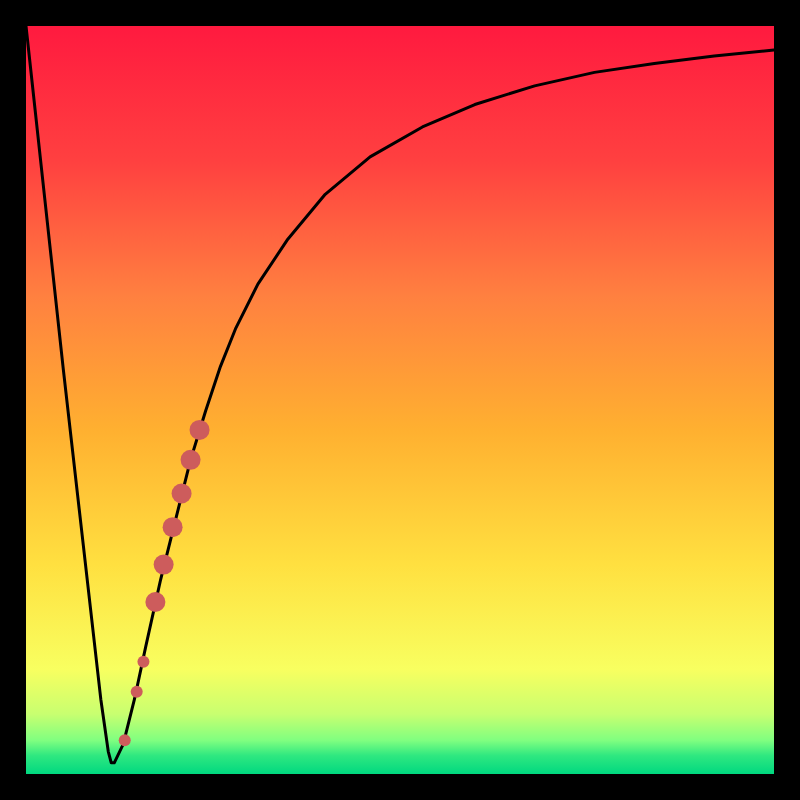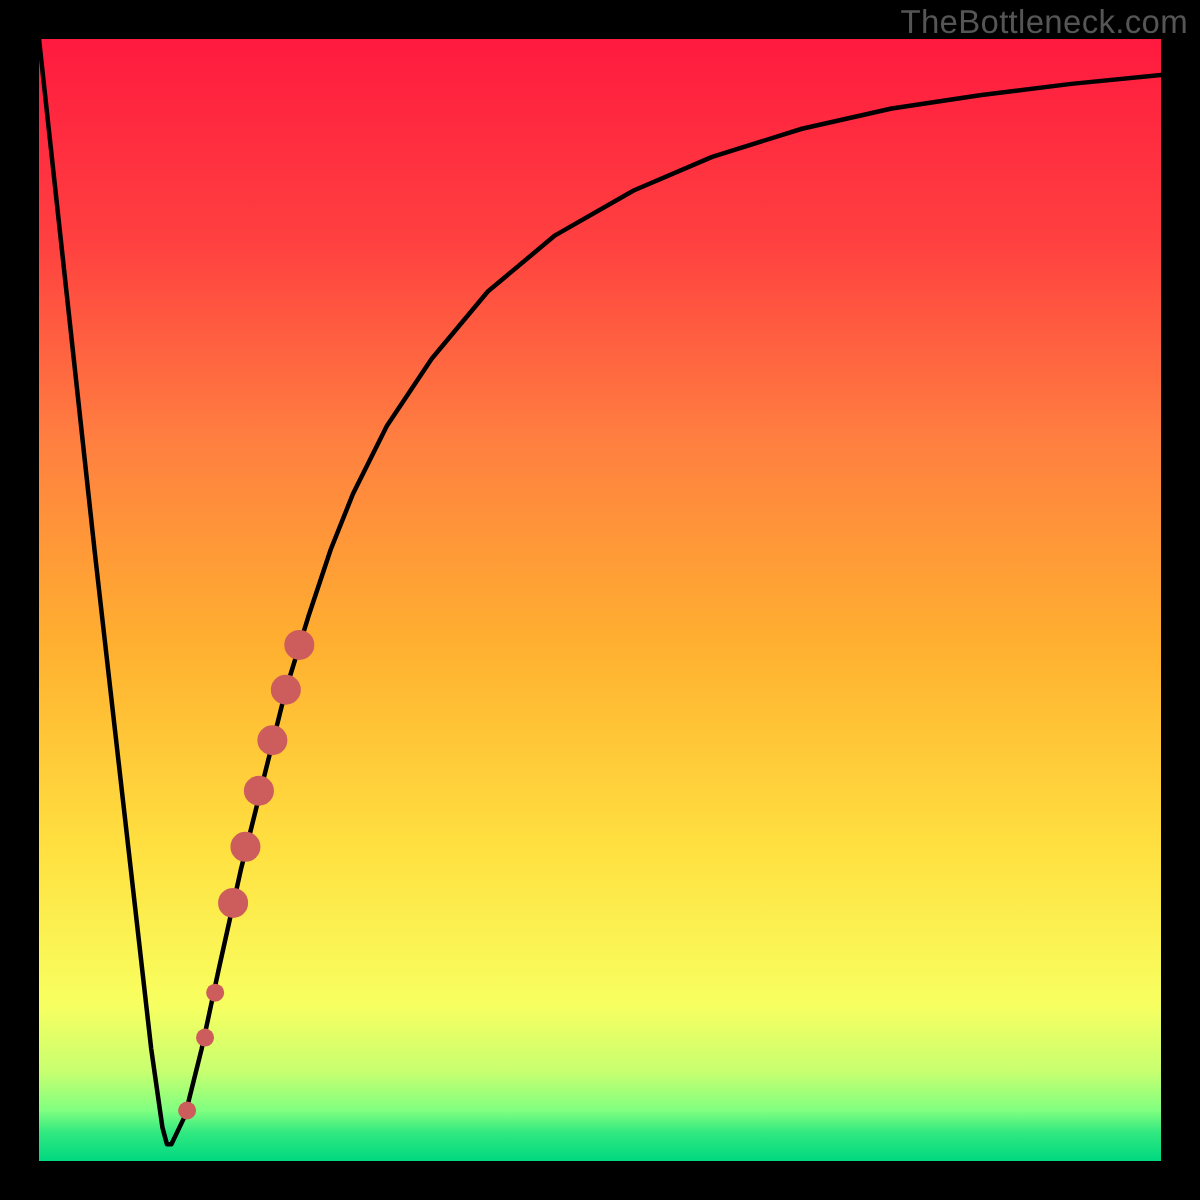--- a/index.html
+++ b/index.html
@@ -68,14 +68,13 @@
         <circle cx="143.44" cy="661.80" r="6" fill="#cd5c5c"></circle>
         <circle cx="155.40" cy="601.96" r="10" fill="#cd5c5c"></circle>
         <circle cx="163.63" cy="564.56" r="10" fill="#cd5c5c"></circle>
         <circle cx="172.61" cy="527.16" r="10" fill="#cd5c5c"></circle>
         <circle cx="181.58" cy="493.50" r="10" fill="#cd5c5c"></circle>
         <circle cx="190.56" cy="459.84" r="10" fill="#cd5c5c"></circle>
         <circle cx="199.54" cy="429.92" r="10" fill="#cd5c5c"></circle>
       </g>
   </svg>
 
-  <div class="watermark">TheBottleneck.com</div>
 </div>
 
 </body></html>

